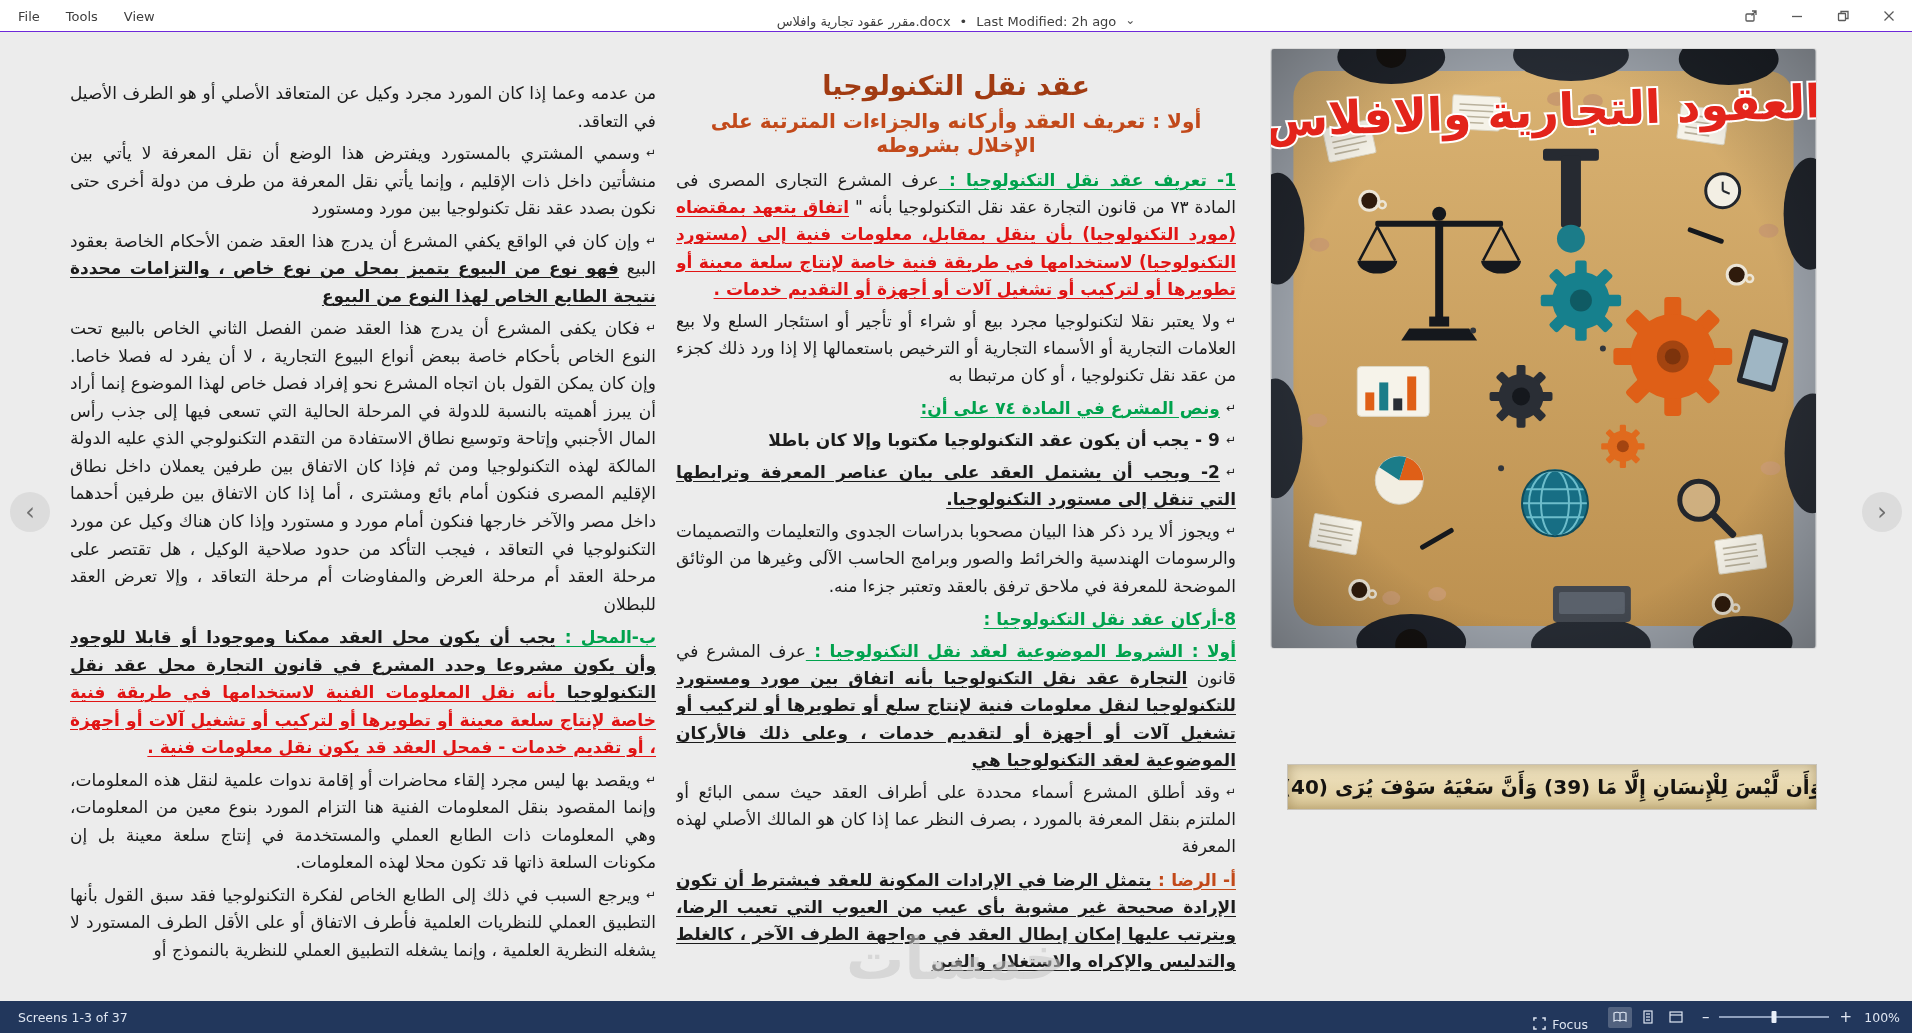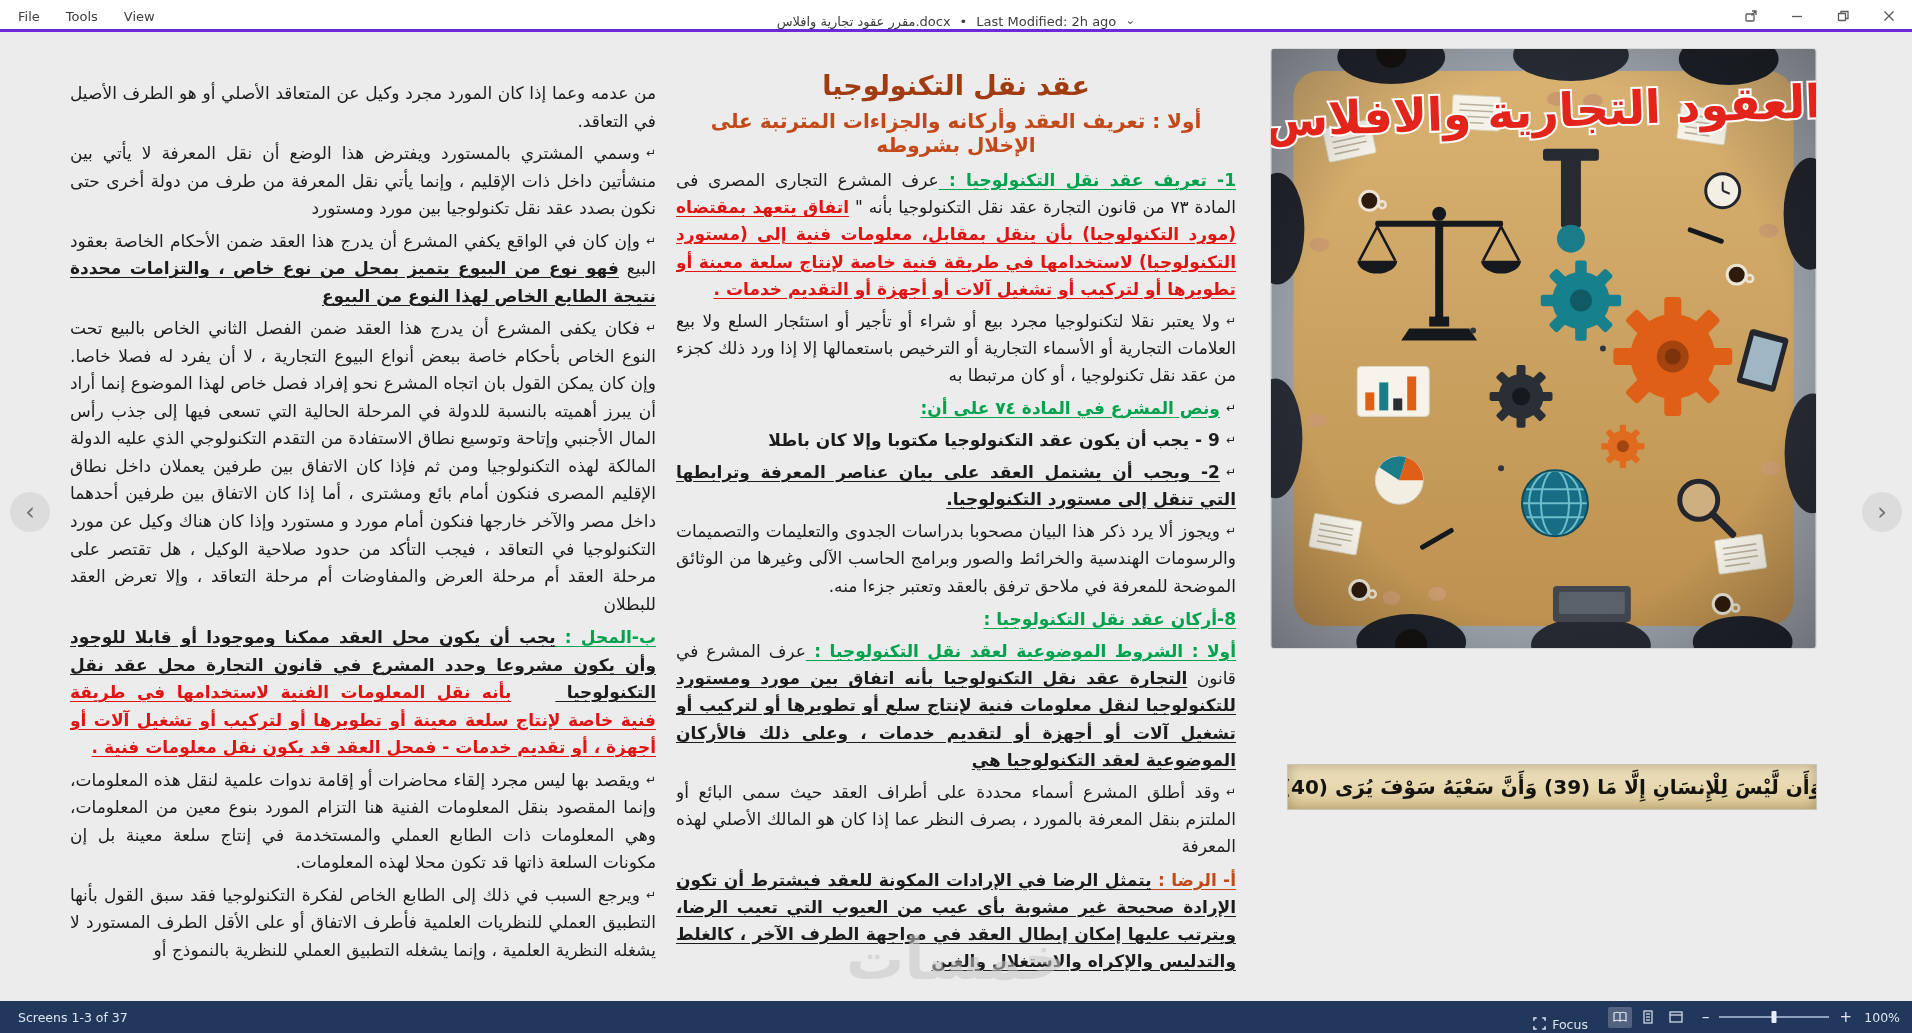--- a/index.html
+++ b/index.html
@@ -9,21 +9,21 @@
     --title_brown:#a13b12;
     --subtitle_orange:#c2491a;
     --statusbar_navy:#22375c;
     --canvas_gray:#ececec;
   }
   *{box-sizing:border-box;margin:0;padding:0;}
   html,body{width:1912px;height:1033px;overflow:hidden;}
   body{font-family:"DejaVu Sans","Liberation Sans",sans-serif;background:var(--canvas_gray);position:relative;}
 
   
-  .titlebar{position:absolute;top:0;left:0;width:1912px;height:32px;background:#ffffff;border-bottom:3px solid #6d28d9;display:flex;align-items:center;z-index:50;}
+  .titlebar{position:absolute;top:0;left:0;width:1912px;height:32px;background:#ffffff;border-bottom:1px solid #6d28d9;display:flex;align-items:center;z-index:50;}
   .menubar{position:absolute;left:10px;top:0;height:32px;display:flex;align-items:center;gap:0;}
   .menu-item{font-size:13px;color:#3d3d3d;padding:0 18px 0 8px;cursor:default;}
   .doc-title{position:absolute;left:50%;top:5px;height:32px;transform:translateX(-50%);display:flex;align-items:center;gap:9px;font-size:13px;color:#3d3d3d;white-space:nowrap;}
   .doc-title .chev{font-size:12px;color:#555;margin-top:-3px;}
   .win-controls{position:absolute;right:0;top:0;height:32px;display:flex;align-items:stretch;}
   .win-btn{width:46px;display:flex;align-items:center;justify-content:center;}
   .win-btn svg{width:14px;height:14px;stroke:#5a5a5a;fill:none;stroke-width:1.3;}
 
   
   .content{position:absolute;top:32px;left:0;width:1912px;height:976px;background:var(--canvas_gray);overflow:hidden;}
@@ -36,21 +36,21 @@
   
   .col{position:absolute;direction:rtl;text-align:justify;color:#1c1c1c;overflow:hidden;}
   .col-left{left:70px;top:48px;width:586px;height:922px;}
   .col-mid{left:676px;top:38px;width:560px;height:932px;}
   .para{font-size:17px;line-height:1.62;margin:0 0 5px;}
   .col-mid .para{font-size:17px;line-height:1.6;margin:0 0 5px;}
   .para.mt{margin-top:6px;}
   .pmark{font-size:12px;color:#222;margin-left:6px;vertical-align:2px;}
   .r-n{font-weight:normal;}
   .r-b{font-weight:bold;}
-  .r-bu{font-weight:bold;text-decoration:underline;text-underline-offset:3px;margin-left:44px;}
+  .r-bu{font-weight:bold;text-decoration:underline;text-underline-offset:3px;}
   .r-g{color:var(--heading_green);font-weight:bold;text-decoration:underline;text-underline-offset:3px;}
   .r-r{color:var(--emphasis_red);font-weight:bold;text-decoration:underline;text-underline-offset:3px;}
   .r-o{color:var(--emphasis_orange);font-weight:bold;text-decoration:underline;text-underline-offset:3px;}
   .page-title{font-size:27px;font-weight:bold;color:var(--title_brown);text-align:center;margin:0 0 8px;}
   .page-subtitle{font-size:20px;font-weight:bold;color:var(--subtitle_orange);text-align:center;margin:0 0 10px;}
 
   
   .illu{position:absolute;left:1271px;top:17px;width:545px;height:599px;border-radius:3px;overflow:hidden;box-shadow:0 0 0 1px rgba(0,0,0,.08);}
   .illu svg{display:block;width:100%;height:100%;}
 

